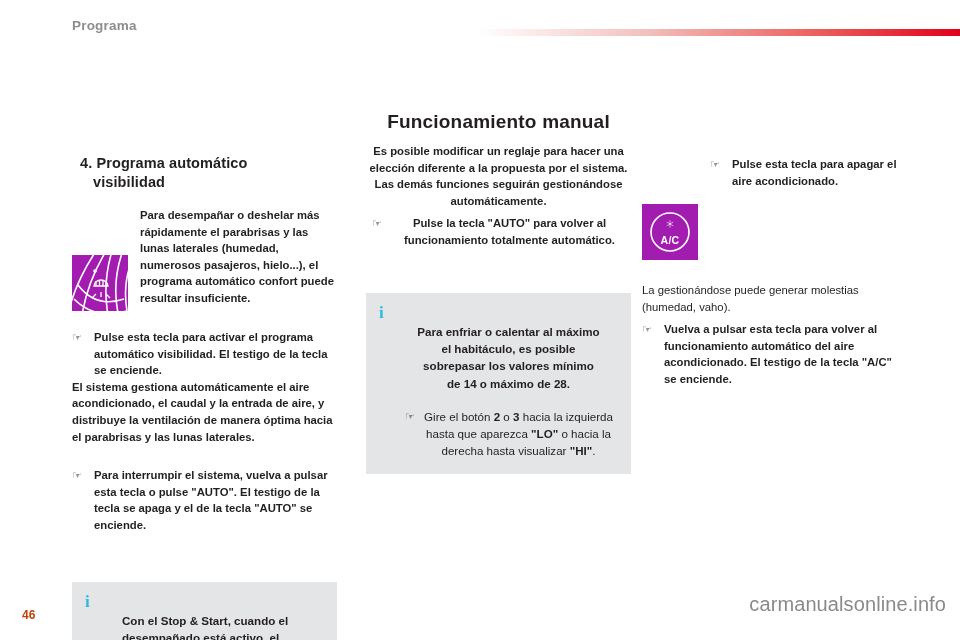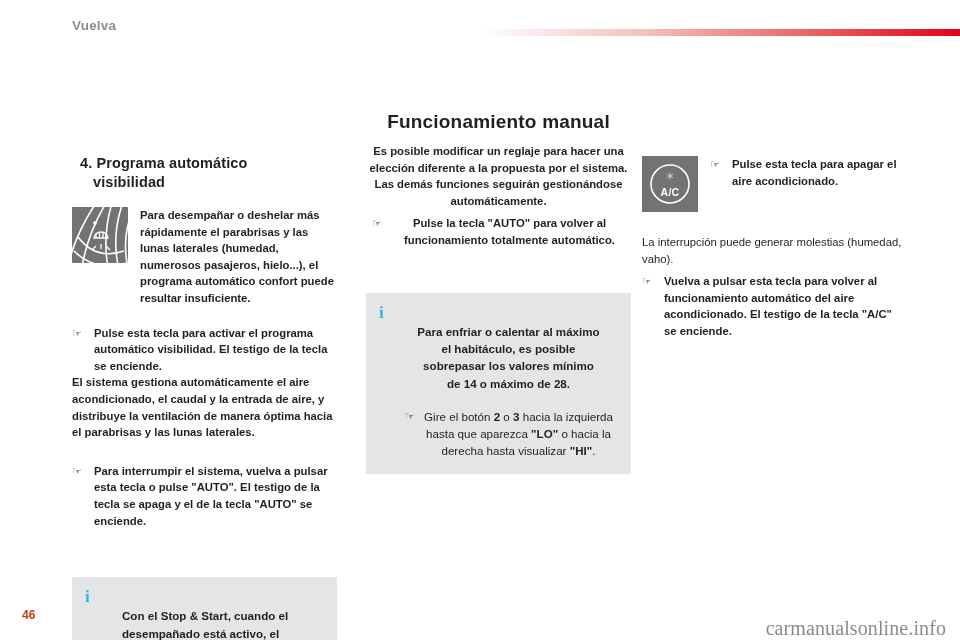--- a/index.html
+++ b/index.html
@@ -101,23 +101,24 @@
   }
   .bullet .btxt { flex: 1 1 auto; }
 
   
   .icon-row {
     display: flex;
     align-items: flex-start;
   }
   .icon-box {
     flex: 0 0 auto;
-    background: #737373;
+    background: #a21caf;
     position: relative;
     overflow: hidden;
+    margin-top: 48px;
   }
   .icon-defrost { width: 56px; height: 56px; }
   .icon-ac      { width: 56px; height: 56px; }
   .icon-row .cap { margin-left: 12px; flex: 1 1 auto; }
 
   
   .note {
     background: #e4e5e7;
     position: relative;
     box-sizing: border-box;
@@ -148,38 +149,38 @@
     position: absolute;
     left: 22px;
     bottom: 18px;
     font-size: 12px;
     font-weight: bold;
     color: #c2410c;
   }
   #watermark {
     position: absolute;
     right: 14px;
-    bottom: 0;
+    bottom: 24px;
     font-size: 20px;
     color: #8a8a8a;
     letter-spacing: .1px;
-    font-family: Liberation Serif, serif;
+    font-family: Liberation Sans, sans-serif;
   }
 
   .sp6  { height: 6px; }
   .sp8  { height: 8px; }
   .sp10 { height: 10px; }
   .sp18 { height: 18px; }
   .sp22 { height: 22px; }
 </style>
 </head>
 <body>
 
 <div id="header">
-  <div id="header-title">Vuelva</div>
+  <div id="header-title">Programa</div>
   <div id="header-rule"></div>
 </div>
 
 <div id="page">
 
   <div class="column" id="col-left">
 
     <div style="height:100px"></div>
 
     <h2 class="section-title">
@@ -290,21 +291,21 @@
       <div class="cap">
         <div class="bullet">
           <span class="hand">☞</span>
           <span class="btxt" style="font-weight:bold">Pulse esta tecla para apagar el aire acondicionado.</span>
         </div>
       </div>
     </div>
 
     <div class="sp22"></div>
 
-    <p class="body">La interrupción puede generar molestias (humedad, vaho).</p>
+    <p class="body">La gestionándose puede generar molestias (humedad, vaho).</p>
 
     <div class="sp6"></div>
 
     <div class="bullet">
       <span class="hand">☞</span>
       <span class="btxt" style="font-weight:bold">Vuelva a pulsar esta tecla para volver al funcionamiento automático del aire acondicionado. El testigo de la tecla "A/C" se enciende.</span>
     </div>
 
   </div>
 

